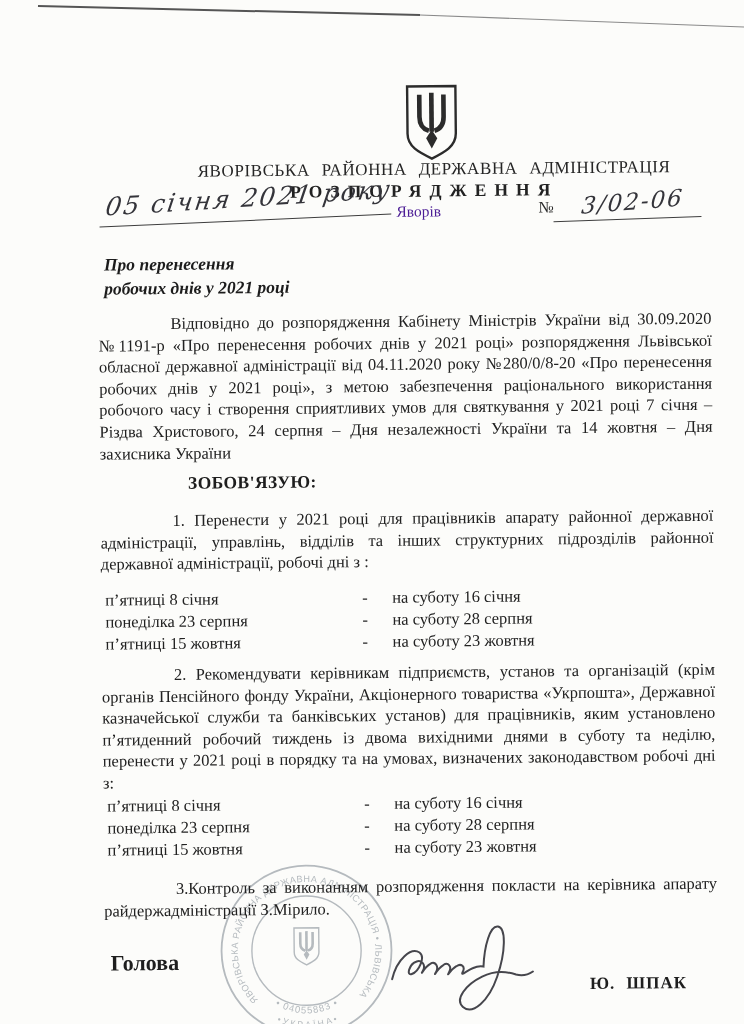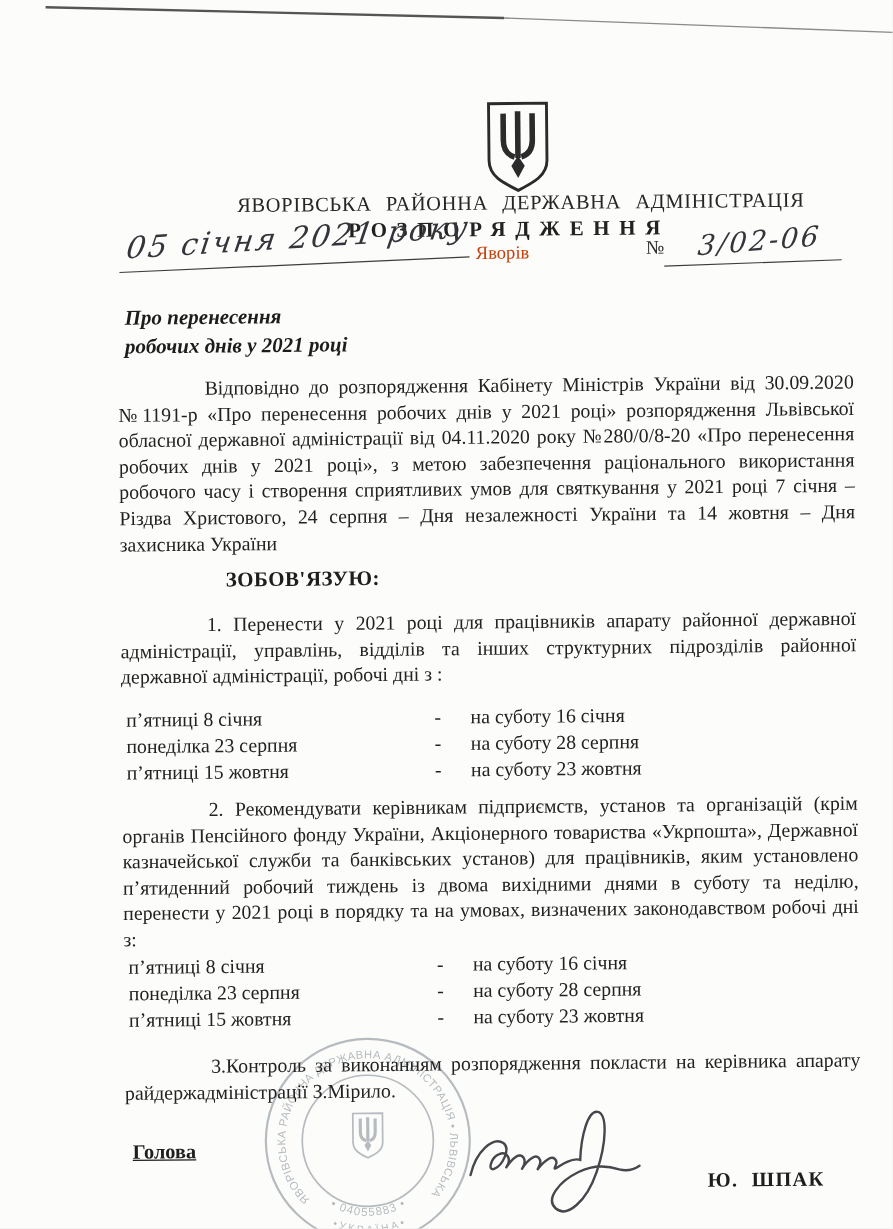--- a/index.html
+++ b/index.html
@@ -23,21 +23,21 @@
     font-family:"DejaVu Serif",serif;font-style:italic;color:#34343a;
   }
   .hand-date{
     position:absolute;left:106px;top:190px;font-size:25px;letter-spacing:2px;
     transform:rotate(-3deg) skewX(-12deg);transform-origin:left bottom;white-space:nowrap;
   }
   .date-underline{
     position:absolute;left:102px;top:224px;width:292px;height:0;
     border-top:1.6px solid #3d3d3d;transform:rotate(-2deg);transform-origin:left center;
   }
-  .place{position:absolute;left:399px;top:203px;font-size:15.5px;color:#c2410c;}
+  .place{position:absolute;left:399px;top:203px;font-size:15.5px;color:#4c1d95;}
   .num-sign{position:absolute;left:541px;top:200px;font-size:16px;color:#2a2a2a;}
   .hand-number{
     position:absolute;left:584px;top:191px;font-size:23px;letter-spacing:2px;
     transform:rotate(-4deg) skewX(-10deg);white-space:nowrap;
   }
   .num-underline{
     position:absolute;left:556px;top:223px;width:148px;height:0;
     border-top:1.6px solid #3d3d3d;transform:rotate(-1.5deg);transform-origin:left center;
   }
   
@@ -57,21 +57,21 @@
   .item2{top:662px;}
   .item3{top:876px;z-index:2;}
   .t-list{position:absolute;left:104px;width:610px;font-size:16.5px;color:#222;}
   .t-list1{top:587px;}
   .t-list2{top:793px;}
   .t-row{display:flex;line-height:22px;}
   .t-from{width:257px;}
   .t-dash{width:30px;}
   .t-to{flex:1;}
   
-  .golova{position:absolute;left:106px;top:948px;font-weight:bold;font-size:17px;z-index:2;text-decoration:underline;}
+  .golova{position:absolute;left:106px;top:948px;font-weight:bold;font-size:22px;z-index:2;}
   .shpak{position:absolute;left:585px;top:976px;font-weight:bold;font-size:17px;
          letter-spacing:1px;word-spacing:6px;z-index:2;white-space:nowrap;}
   .stamp{position:absolute;left:213px;top:861px;width:178px;height:178px;z-index:1;opacity:.62;}
   .signature{position:absolute;left:381px;top:921px;width:186px;height:100px;z-index:3;}
   .scan-line{position:absolute;left:0;top:0;width:744px;height:40px;z-index:5;}
 </style>
 </head>
 <body>
 
 <div class="sheet">

